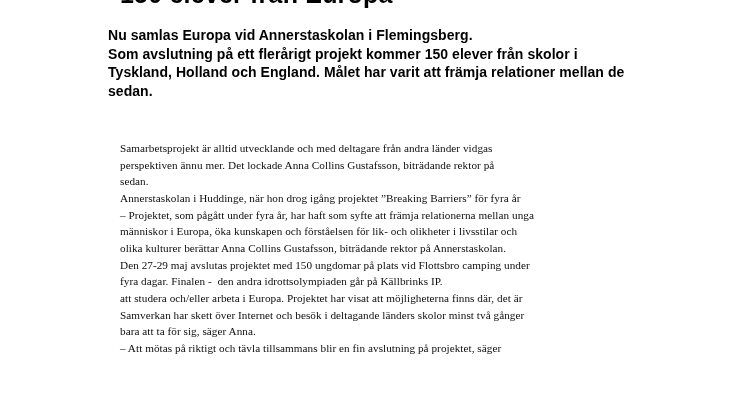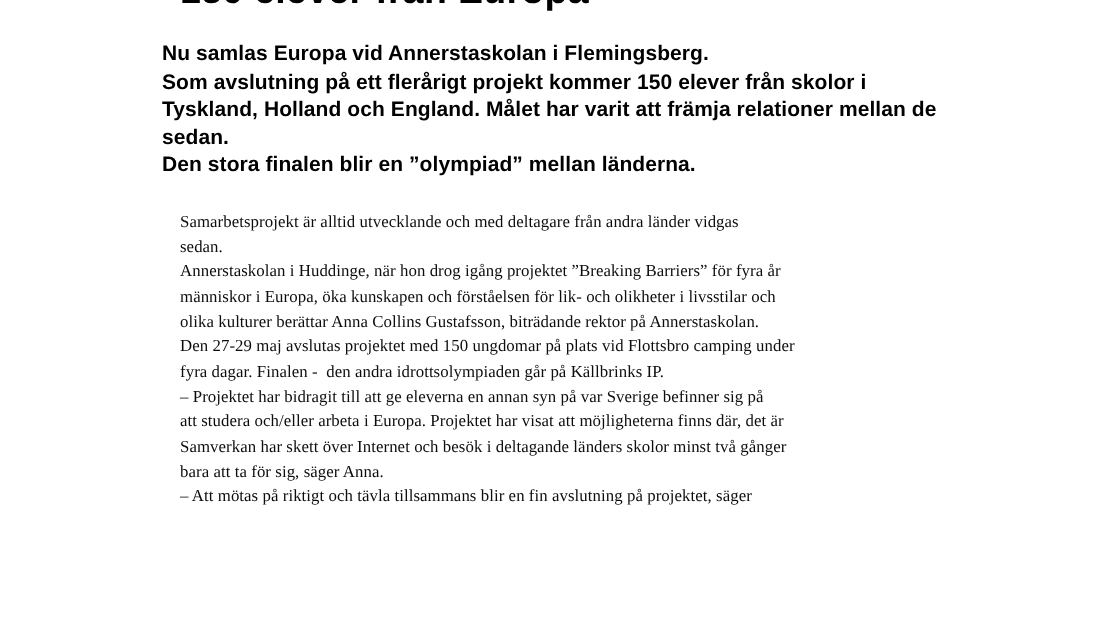--- a/index.html
+++ b/index.html
@@ -61,31 +61,31 @@
 
 <div class="page">
 
   <h1 class="headline">150 elever från Europa</h1>
 
   <div class="lead">
       <div class="line">Nu samlas Europa vid Annerstaskolan i Flemingsberg.</div>
       <div class="line">Som avslutning på ett flerårigt projekt kommer 150 elever från skolor i</div>
       <div class="line">Tyskland, Holland och England. Målet har varit att främja relationer mellan de</div>
       <div class="line">sedan.</div>
-      <div class="line">Den stora finalen blir en ”olympiad” mellan länderna.</div>
     </div>
 
   <div class="bodytext">
       <div class="line">Samarbetsprojekt är alltid utvecklande och med deltagare från andra länder vidgas</div>
+      <div class="line">perspektiven ännu mer. Det lockade Anna Collins Gustafsson, biträdande rektor på</div>
       <div class="line">sedan.</div>
       <div class="line">Annerstaskolan i Huddinge, när hon drog igång projektet ”Breaking Barriers” för fyra år</div>
+      <div class="line">– Projektet, som pågått under fyra år, har haft som syfte att främja relationerna mellan unga</div>
       <div class="line">människor i Europa, öka kunskapen och förståelsen för lik- och olikheter i livsstilar och</div>
       <div class="line">olika kulturer berättar Anna Collins Gustafsson, biträdande rektor på Annerstaskolan.</div>
       <div class="line">Den 27-29 maj avslutas projektet med 150 ungdomar på plats vid Flottsbro camping under</div>
       <div class="line">fyra dagar. Finalen -  den andra idrottsolympiaden går på Källbrinks IP.</div>
-      <div class="line">– Projektet har bidragit till att ge eleverna en annan syn på var Sverige befinner sig på</div>
       <div class="line">att studera och/eller arbeta i Europa. Projektet har visat att möjligheterna finns där, det är</div>
       <div class="line">Samverkan har skett över Internet och besök i deltagande länders skolor minst två gånger</div>
       <div class="line">bara att ta för sig, säger Anna.</div>
       <div class="line">– Att mötas på riktigt och tävla tillsammans blir en fin avslutning på projektet, säger</div>
     </div>
 
 </div>
 
 </body></html>

